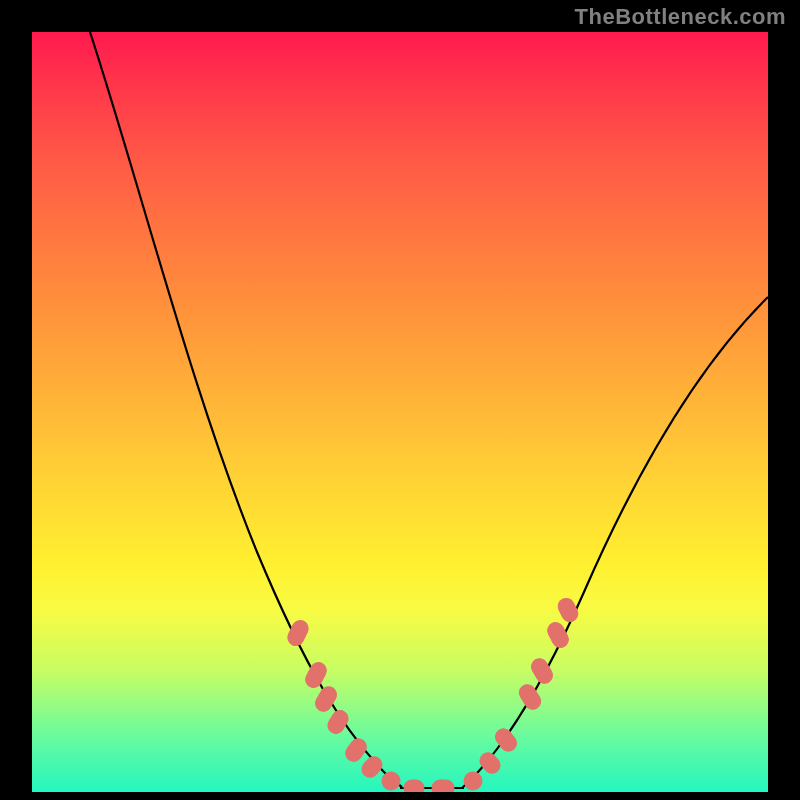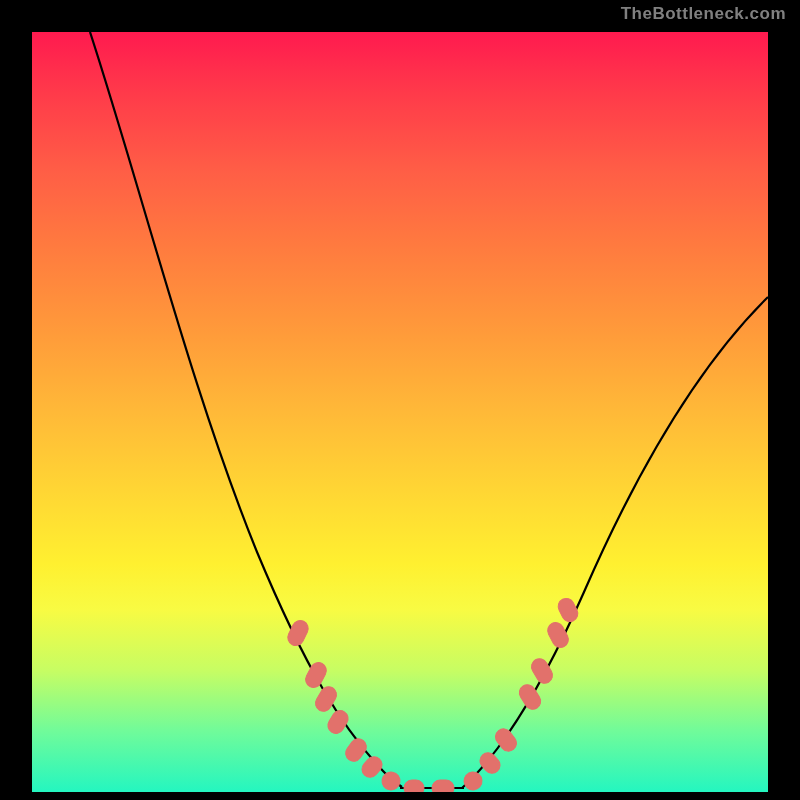--- a/index.html
+++ b/index.html
@@ -23,21 +23,21 @@
       #f8fb43 76%,
       #c7fd63 84%,
       #70fb9a 92%,
       #24f6c0 100%);
   }
   .attribution {
     position: absolute;
     top: 4px;
     right: 14px;
     font-family: Arial, Helvetica, sans-serif;
-    font-size: 17px;
+    font-size: 22px;
     font-weight: 600;
     color: #808080;
     letter-spacing: 0.5px;
   }
   svg.curves {
     position: absolute;
     inset: 0;
     width: 100%;
     height: 100%;
   }

